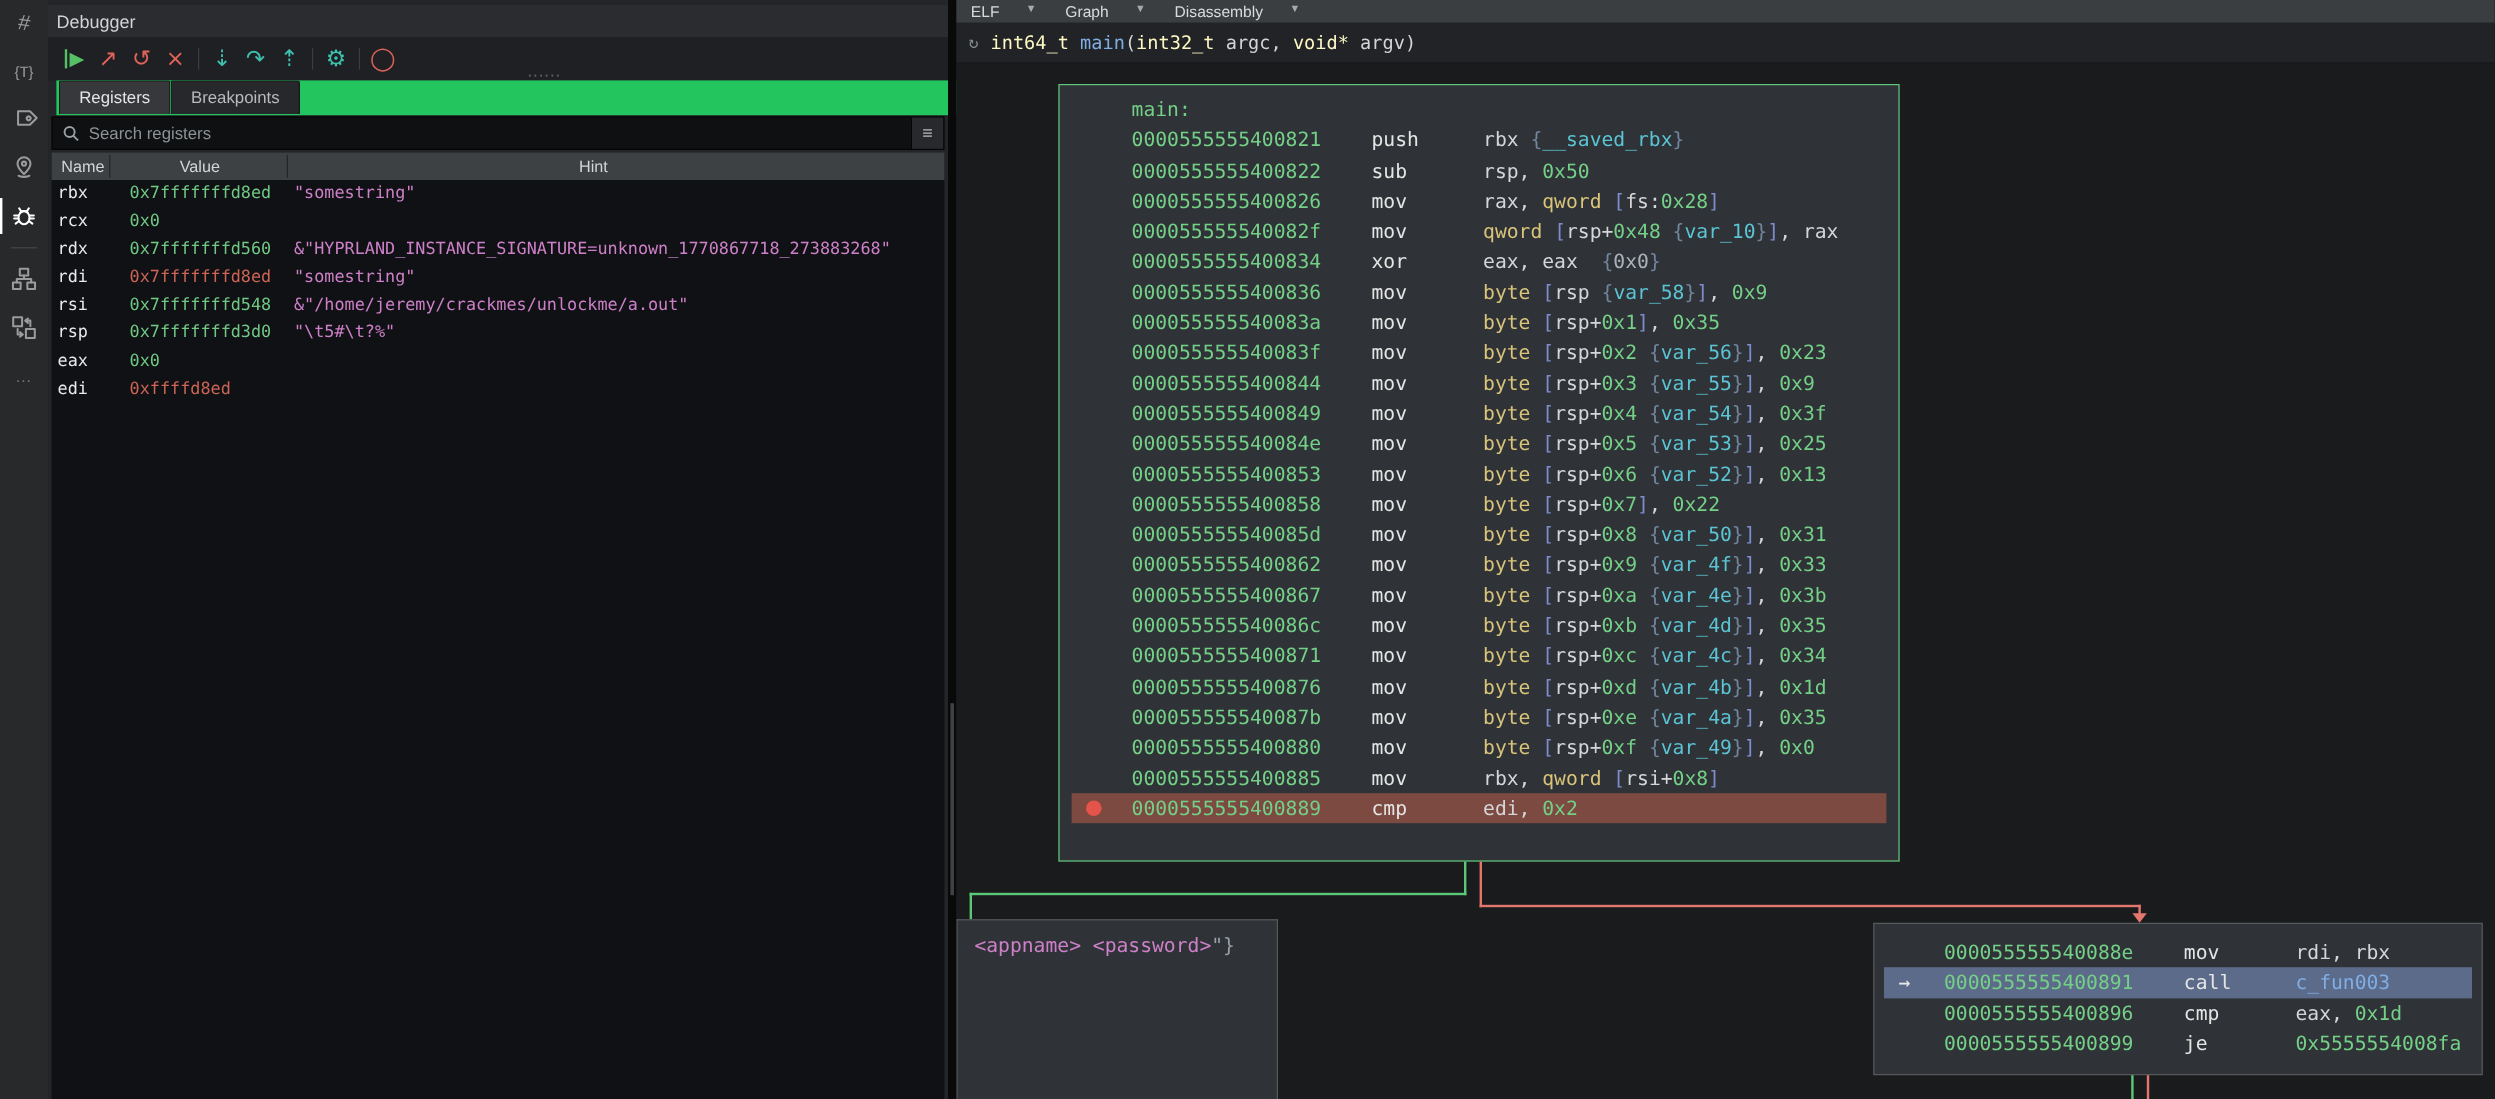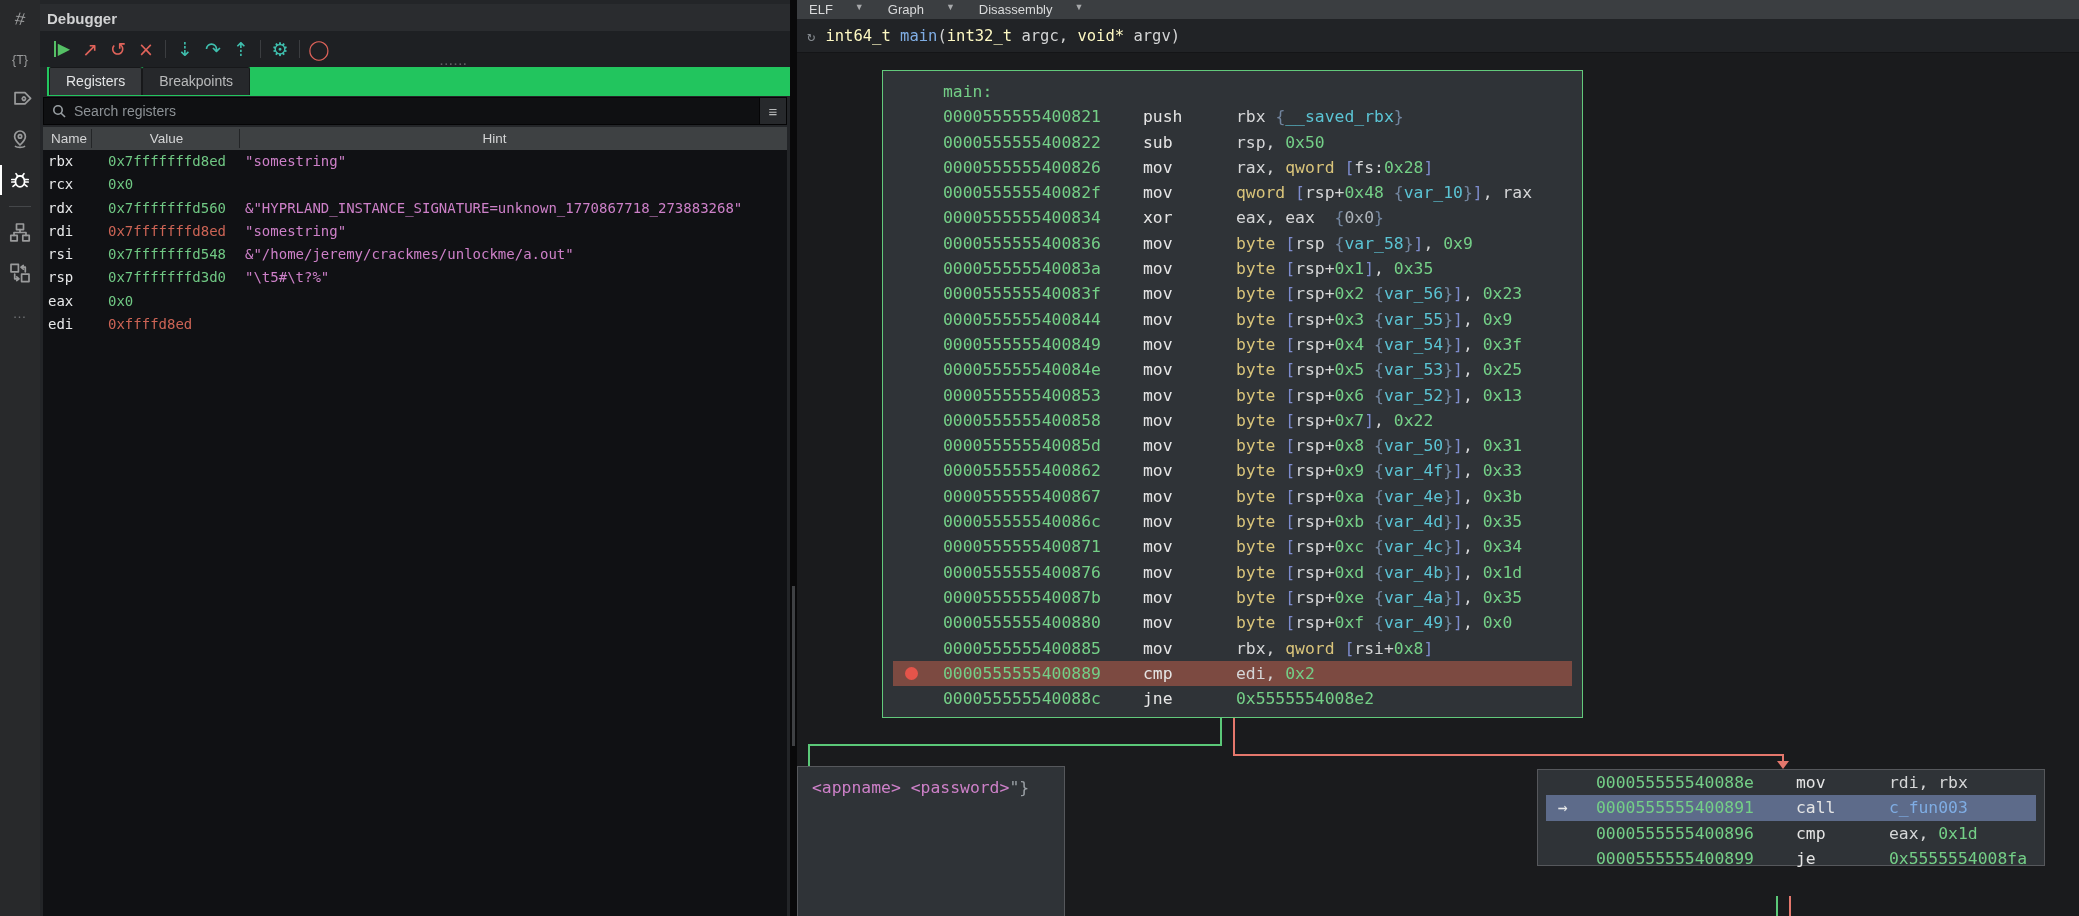--- a/index.html
+++ b/index.html
@@ -12,21 +12,21 @@
   .sb-item{width:40px;height:40px;display:flex;align-items:center;justify-content:center;color:#9a9b9c;position:relative;}
   .sb-item.active{color:#ffffff;}
   .sb-item.active::before{content:"";position:absolute;left:0;top:5px;bottom:5px;width:2px;background:#ffffff;}
   .sb-item svg{stroke:currentColor;fill:none;stroke-width:1.7;stroke-linecap:round;stroke-linejoin:round;}
   .sb-div{width:22px;height:1px;background:#45474a;margin:6px auto;}
   .sb-more{color:#707275;font-size:14px;letter-spacing:1px;}
 
   
   #dbg{left:40px;top:0;width:750px;height:916px;background:#232528;}
   #dbg-title{left:40px;top:4px;width:750px;height:30px;background:#2a2c2f;border-bottom:1px solid #131416;
-             color:#d2d3d4;font-size:15px;line-height:30px;padding-left:7px;box-sizing:border-box;font-weight:bold;}
+             color:#d2d3d4;font-size:15px;line-height:30px;padding-left:7px;box-sizing:border-box;}
   #dbg-toolbar{left:40px;top:31px;width:750px;height:36px;background:#1e2023;display:flex;align-items:center;padding-left:8px;box-sizing:border-box;}
   .tb-btn{width:28px;height:26px;display:flex;align-items:center;justify-content:center;
           font-family:"DejaVu Sans",sans-serif;font-size:19px;cursor:default;}
   .tb-btn.play span{border-left:2px solid currentColor;padding-left:2px;font-size:16px;line-height:16px;}
   .tb-sep{width:1px;height:18px;background:#3b3d40;margin:0 5px;}
   #pane-dots{left:440px;top:58px;color:#5e6063;font-size:11px;letter-spacing:1px;font-weight:bold;}
 
   #dbg-tabs{left:47px;top:67px;width:750px;height:29px;background:#22c55e;display:flex;align-items:flex-start;padding-left:2px;box-sizing:border-box;}
   .tab{height:27px;line-height:27px;padding:0 16px;font-size:14px;border:1px solid #17181a;border-bottom:none;border-radius:2px 2px 0 0;}
   .tab.active{background:#36383b;color:#e3e4e5;}
@@ -64,21 +64,21 @@
           display:flex;align-items:center;box-sizing:border-box;padding-left:10px;
           font-family:"DejaVu Sans Mono",monospace;font-size:15.5px;white-space:pre;}
   #sig-refresh{color:#84898e;margin-right:10px;font-size:14px;}
   .tk-ty{color:#fef9c3;} .tk-pl{color:#d3d4d5;} .tk-fn{color:#7fade4;text-align:right;}
 
   #canvas{left:797px;top:53px;width:1282px;height:863px;background:#1a1b1d;overflow:hidden;}
 
   
   .bblock{position:absolute;background:#2f3337;box-sizing:border-box;}
   #bb-main{left:85px;top:17px;width:701px;height:648px;border:1px solid #62c97b;padding-top:8px;}
-  #bb-call{left:740px;top:716px;width:508px;height:97px;border:1px solid #56585c;}
+  #bb-call{left:764px;top:716px;width:508px;height:127px;border:1px solid #56585c;padding-top:11px;}
   #bb-str{left:0px;top:713px;width:268px;height:151px;border:1px solid #56585c;border-bottom:none;padding:11px 0 0 14px;
           font-family:"DejaVu Sans Mono",monospace;font-size:16.4px;white-space:pre;}
   #bb-str .s-pink{color:#cd80c8;} #bb-str .s-gray{color:#9aa0a5;}
 
   .asm-line{white-space:pre;font-family:"DejaVu Sans Mono",monospace;font-size:16.4px;
             height:25.3px;line-height:25.3px;margin:0 10px;position:relative;}
   #bb-call .asm-line{height:25.4px;line-height:25.4px;margin:0 8px;}
   .gut{display:inline-block;width:50px;padding-left:12px;box-sizing:border-box;color:#e8e9ea;}
   .addr{color:#74cf87;}
   .mnem{display:inline-block;width:93px;margin-left:42px;color:#e5e5e5;}
@@ -265,21 +265,20 @@
       <div class="asm-line"><span class="gut"></span><span class="addr">000055555540085d</span><span class="mnem">mov</span><span class="ops"><span class="tok-k">byte</span><span class="tok-p"> </span><span class="tok-b">[</span><span class="tok-p">rsp+</span><span class="tok-n">0x8</span><span class="tok-p"> </span><span class="tok-br">{</span><span class="tok-v">var_50</span><span class="tok-br">}</span><span class="tok-b">]</span><span class="tok-p">, </span><span class="tok-n">0x31</span></span></div>
       <div class="asm-line"><span class="gut"></span><span class="addr">0000555555400862</span><span class="mnem">mov</span><span class="ops"><span class="tok-k">byte</span><span class="tok-p"> </span><span class="tok-b">[</span><span class="tok-p">rsp+</span><span class="tok-n">0x9</span><span class="tok-p"> </span><span class="tok-br">{</span><span class="tok-v">var_4f</span><span class="tok-br">}</span><span class="tok-b">]</span><span class="tok-p">, </span><span class="tok-n">0x33</span></span></div>
       <div class="asm-line"><span class="gut"></span><span class="addr">0000555555400867</span><span class="mnem">mov</span><span class="ops"><span class="tok-k">byte</span><span class="tok-p"> </span><span class="tok-b">[</span><span class="tok-p">rsp+</span><span class="tok-n">0xa</span><span class="tok-p"> </span><span class="tok-br">{</span><span class="tok-v">var_4e</span><span class="tok-br">}</span><span class="tok-b">]</span><span class="tok-p">, </span><span class="tok-n">0x3b</span></span></div>
       <div class="asm-line"><span class="gut"></span><span class="addr">000055555540086c</span><span class="mnem">mov</span><span class="ops"><span class="tok-k">byte</span><span class="tok-p"> </span><span class="tok-b">[</span><span class="tok-p">rsp+</span><span class="tok-n">0xb</span><span class="tok-p"> </span><span class="tok-br">{</span><span class="tok-v">var_4d</span><span class="tok-br">}</span><span class="tok-b">]</span><span class="tok-p">, </span><span class="tok-n">0x35</span></span></div>
       <div class="asm-line"><span class="gut"></span><span class="addr">0000555555400871</span><span class="mnem">mov</span><span class="ops"><span class="tok-k">byte</span><span class="tok-p"> </span><span class="tok-b">[</span><span class="tok-p">rsp+</span><span class="tok-n">0xc</span><span class="tok-p"> </span><span class="tok-br">{</span><span class="tok-v">var_4c</span><span class="tok-br">}</span><span class="tok-b">]</span><span class="tok-p">, </span><span class="tok-n">0x34</span></span></div>
       <div class="asm-line"><span class="gut"></span><span class="addr">0000555555400876</span><span class="mnem">mov</span><span class="ops"><span class="tok-k">byte</span><span class="tok-p"> </span><span class="tok-b">[</span><span class="tok-p">rsp+</span><span class="tok-n">0xd</span><span class="tok-p"> </span><span class="tok-br">{</span><span class="tok-v">var_4b</span><span class="tok-br">}</span><span class="tok-b">]</span><span class="tok-p">, </span><span class="tok-n">0x1d</span></span></div>
       <div class="asm-line"><span class="gut"></span><span class="addr">000055555540087b</span><span class="mnem">mov</span><span class="ops"><span class="tok-k">byte</span><span class="tok-p"> </span><span class="tok-b">[</span><span class="tok-p">rsp+</span><span class="tok-n">0xe</span><span class="tok-p"> </span><span class="tok-br">{</span><span class="tok-v">var_4a</span><span class="tok-br">}</span><span class="tok-b">]</span><span class="tok-p">, </span><span class="tok-n">0x35</span></span></div>
       <div class="asm-line"><span class="gut"></span><span class="addr">0000555555400880</span><span class="mnem">mov</span><span class="ops"><span class="tok-k">byte</span><span class="tok-p"> </span><span class="tok-b">[</span><span class="tok-p">rsp+</span><span class="tok-n">0xf</span><span class="tok-p"> </span><span class="tok-br">{</span><span class="tok-v">var_49</span><span class="tok-br">}</span><span class="tok-b">]</span><span class="tok-p">, </span><span class="tok-n">0x0</span></span></div>
       <div class="asm-line"><span class="gut"></span><span class="addr">0000555555400885</span><span class="mnem">mov</span><span class="ops"><span class="tok-p">rbx, </span><span class="tok-k">qword</span><span class="tok-p"> </span><span class="tok-b">[</span><span class="tok-p">rsi+</span><span class="tok-n">0x8</span><span class="tok-b">]</span></span></div>
       <div class="asm-line bp"><span class="gut"><span class="bp-dot"></span></span><span class="addr">0000555555400889</span><span class="mnem">cmp</span><span class="ops"><span class="tok-p">edi, </span><span class="tok-n">0x2</span></span></div>
-      <div class="asm-line"><span class="gut"></span><span class="addr">000055555540088c</span><span class="mnem">jne</span><span class="ops"><span class="tok-n">0x5555554008e2</span></span></div>
     </div>
 
   <div class="edge eg" style="left:423px;top:665px;width:2px;height:28px;"></div>
   <div class="edge eg" style="left:11px;top:691px;width:414px;height:2px;"></div>
   <div class="edge eg" style="left:11px;top:691px;width:2px;height:22px;"></div>
   <div class="edge er" style="left:436px;top:665px;width:2px;height:38px;"></div>
   <div class="edge er" style="left:436px;top:701px;width:551px;height:2px;"></div>
   <div class="edge er" style="left:985px;top:701px;width:2px;height:8px;"></div>
   <div id="arrow-red"></div>
 

